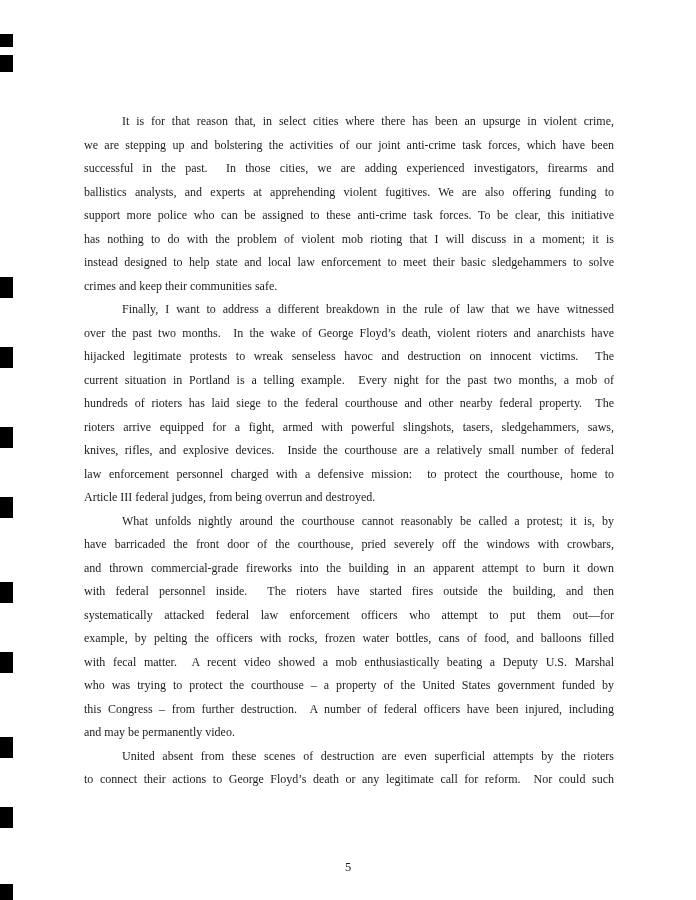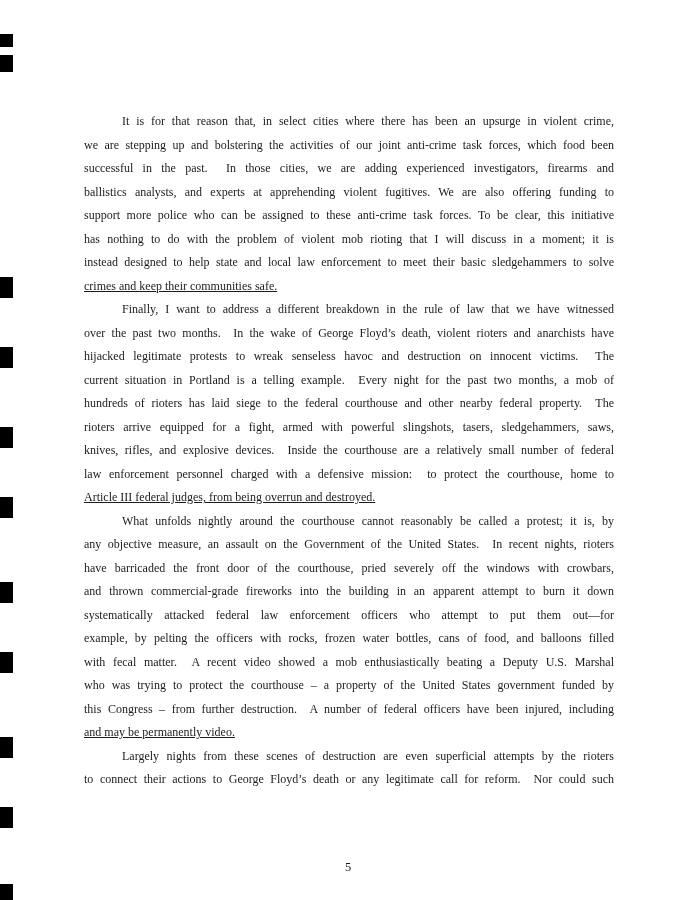--- a/index.html
+++ b/index.html
@@ -20,74 +20,74 @@
     width: 530px;
     font-size: 12px;
     line-height: 23.5px;
   }
   .line {
     text-align: justify;
     text-align-last: justify;
     height: 23.5px;
   }
   .line.indent { text-indent: 38px; }
-  .line.last { text-align-last: left; text-decoration: underline; }
+  .line.last { text-align-last: left; }
   .page-number {
     position: absolute;
     top: 827px;
     left: 0;
     width: 696px;
     text-align: center;
     font-size: 12.5px;
   }
   .edge-mark {
     position: absolute;
     background: #000000;
   }
 </style>
 </head>
 <body>
 
 <div class="page" style="color: rgb(27, 27, 27); background: rgb(255, 255, 255);">
   <div class="text-block" id="text-block">
       <div>
         <div class="line indent">It is for that reason that, in select cities where there has been an upsurge in violent crime,</div>
-        <div class="line">we are stepping up and bolstering the activities of our joint anti-crime task forces, which food been</div>
+        <div class="line">we are stepping up and bolstering the activities of our joint anti-crime task forces, which have been</div>
         <div class="line">successful in the past.&nbsp; In those cities, we are adding experienced investigators, firearms and</div>
         <div class="line">ballistics analysts, and experts at apprehending violent fugitives. We are also offering funding to</div>
         <div class="line">support more police who can be assigned to these anti-crime task forces. To be clear, this initiative</div>
         <div class="line">has nothing to do with the problem of violent mob rioting that I will discuss in a moment; it is</div>
         <div class="line">instead designed to help state and local law enforcement to meet their basic sledgehammers to solve</div>
         <div class="line last">crimes and keep their communities safe.</div>
       </div>
       <div>
         <div class="line indent">Finally, I want to address a different breakdown in the rule of law that we have witnessed</div>
         <div class="line">over the past two months.&nbsp; In the wake of George Floyd’s death, violent rioters and anarchists have</div>
         <div class="line">hijacked legitimate protests to wreak senseless havoc and destruction on innocent victims.&nbsp; The</div>
         <div class="line">current situation in Portland is a telling example.&nbsp; Every night for the past two months, a mob of</div>
         <div class="line">hundreds of rioters has laid siege to the federal courthouse and other nearby federal property.&nbsp; The</div>
         <div class="line">rioters arrive equipped for a fight, armed with powerful slingshots, tasers, sledgehammers, saws,</div>
         <div class="line">knives, rifles, and explosive devices.&nbsp; Inside the courthouse are a relatively small number of federal</div>
         <div class="line">law enforcement personnel charged with a defensive mission:&nbsp; to protect the courthouse, home to</div>
         <div class="line last">Article III federal judges, from being overrun and destroyed.</div>
       </div>
       <div>
         <div class="line indent">What unfolds nightly around the courthouse cannot reasonably be called a protest; it is, by</div>
-        <div class="line">any objective measure, an assault on the Government of the United States.&nbsp; In recent nights, rioters</div>
         <div class="line">have barricaded the front door of the courthouse, pried severely off the windows with crowbars,</div>
         <div class="line">and thrown commercial-grade fireworks into the building in an apparent attempt to burn it down</div>
+        <div class="line">with federal personnel inside.&nbsp; The rioters have started fires outside the building, and then</div>
         <div class="line">systematically attacked federal law enforcement officers who attempt to put them out—for</div>
         <div class="line">example, by pelting the officers with rocks, frozen water bottles, cans of food, and balloons filled</div>
         <div class="line">with fecal matter.&nbsp; A recent video showed a mob enthusiastically beating a Deputy U.S. Marshal</div>
         <div class="line">who was trying to protect the courthouse – a property of the United States government funded by</div>
         <div class="line">this Congress – from further destruction.&nbsp; A number of federal officers have been injured, including</div>
         <div class="line last">and may be permanently video.</div>
       </div>
       <div>
-        <div class="line indent">Largely nights from these scenes of destruction are even superficial attempts by the rioters</div>
+        <div class="line indent">United absent from these scenes of destruction are even superficial attempts by the rioters</div>
         <div class="line">to connect their actions to George Floyd’s death or any legitimate call for reform.&nbsp; Nor could such</div>
       </div>
     </div>
   <div class="page-number">5</div>
   <div id="marks-layer">
       <div class="edge-mark" style="top: 1px; height: 13px; width: 13px; left: 0px; background: rgb(0, 0, 0);"></div>
       <div class="edge-mark" style="top: 1px; height: 13px; width: 13px; left: 683px; background: rgb(0, 0, 0);"></div>
       <div class="edge-mark" style="top: 22px; height: 17px; width: 13px; left: 0px; background: rgb(0, 0, 0);"></div>
       <div class="edge-mark" style="top: 22px; height: 17px; width: 13px; left: 683px; background: rgb(0, 0, 0);"></div>
       <div class="edge-mark" style="top: 244px; height: 21px; width: 13px; left: 0px; background: rgb(0, 0, 0);"></div>

